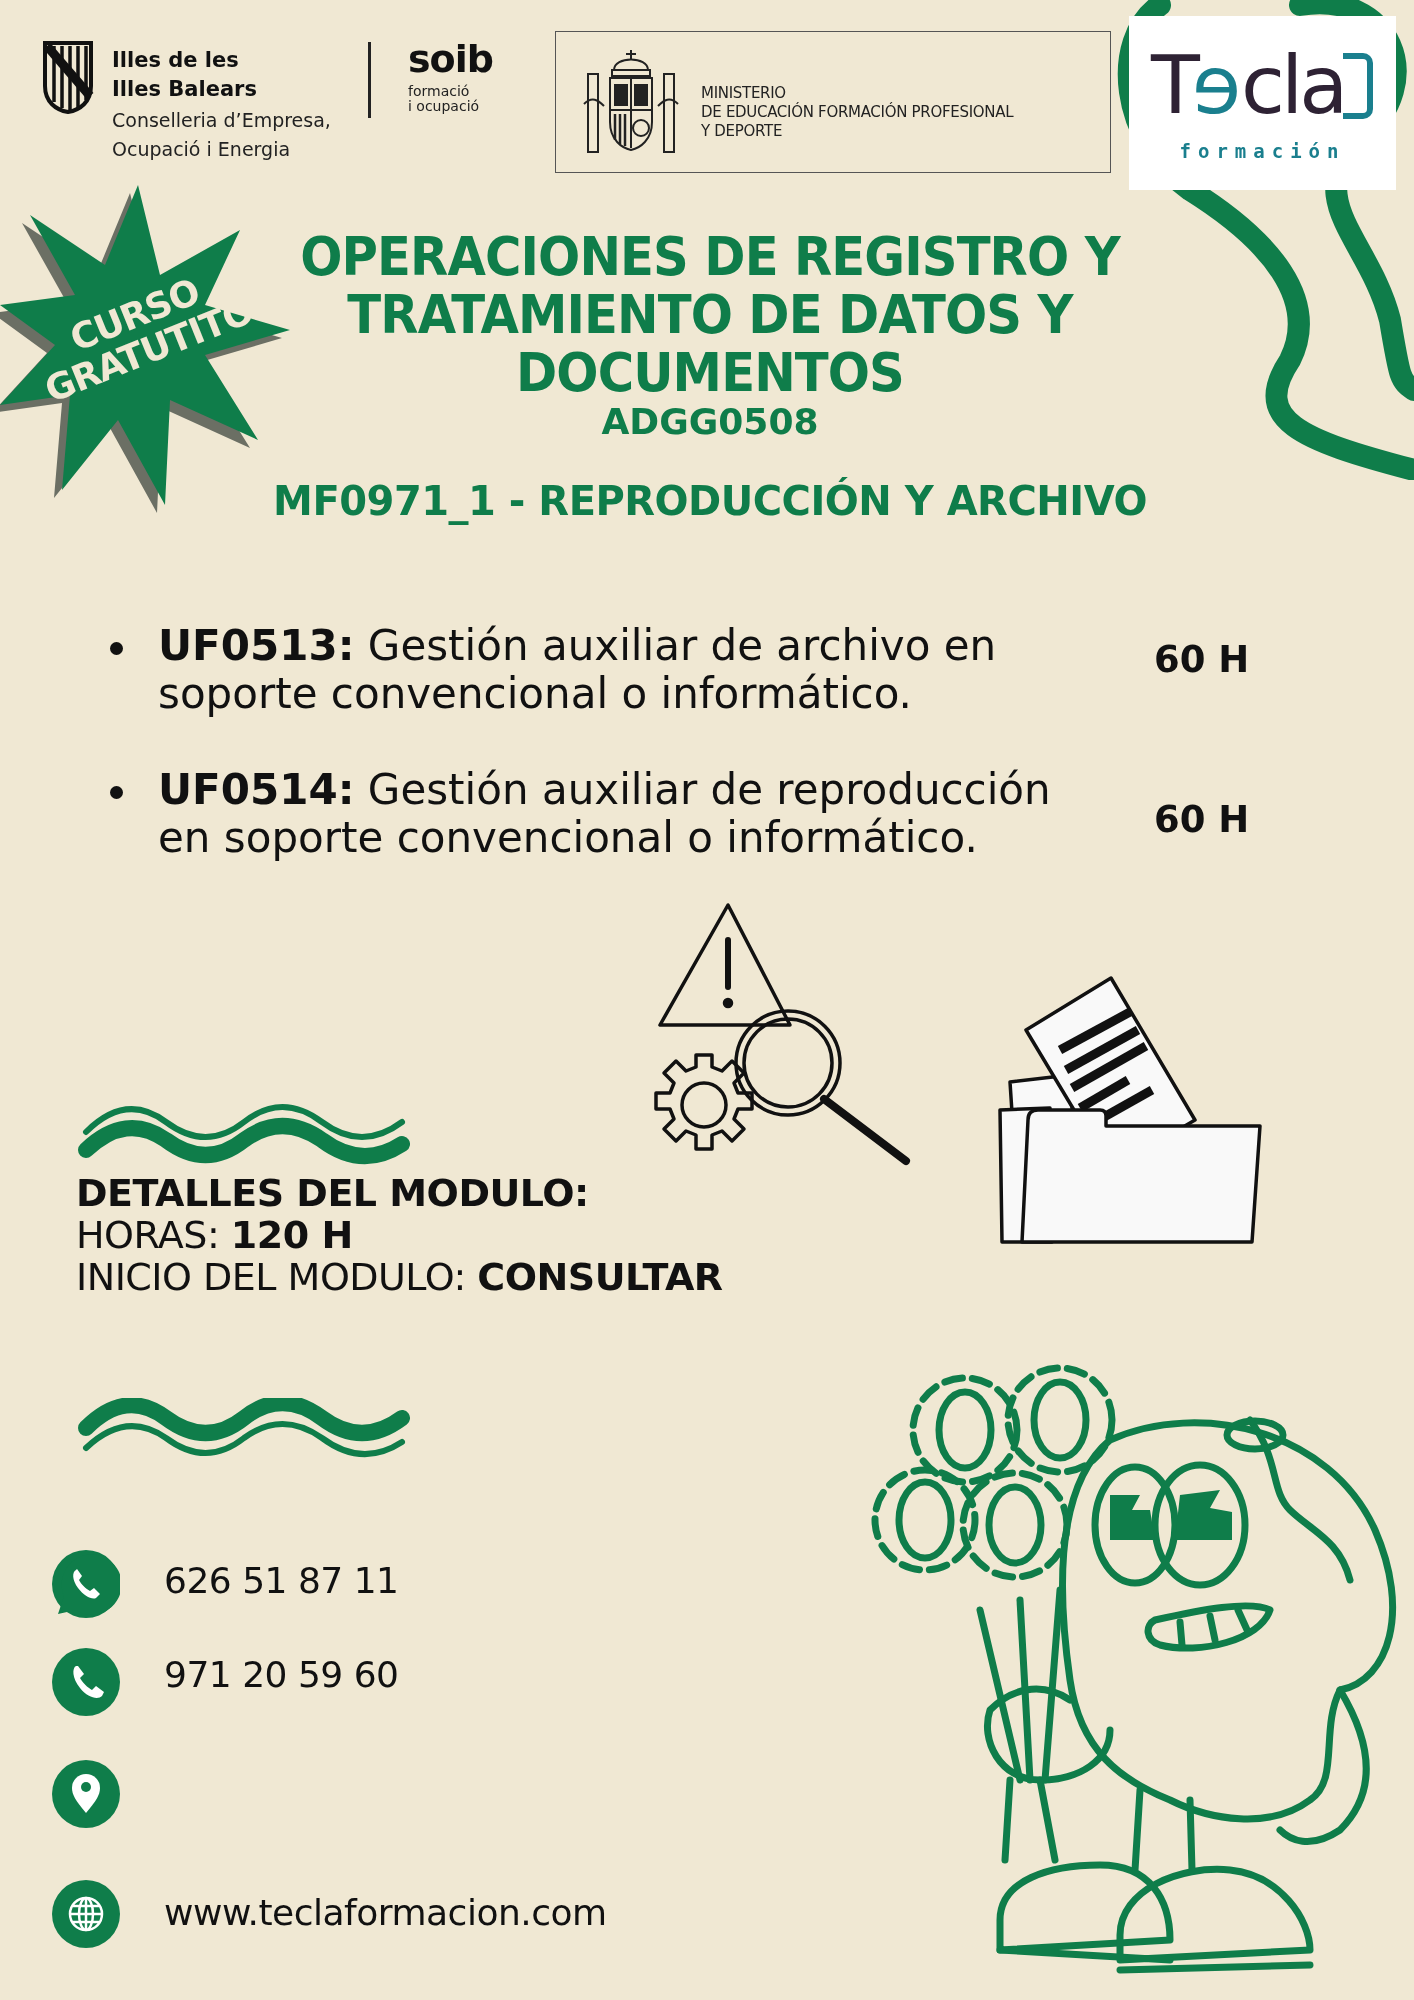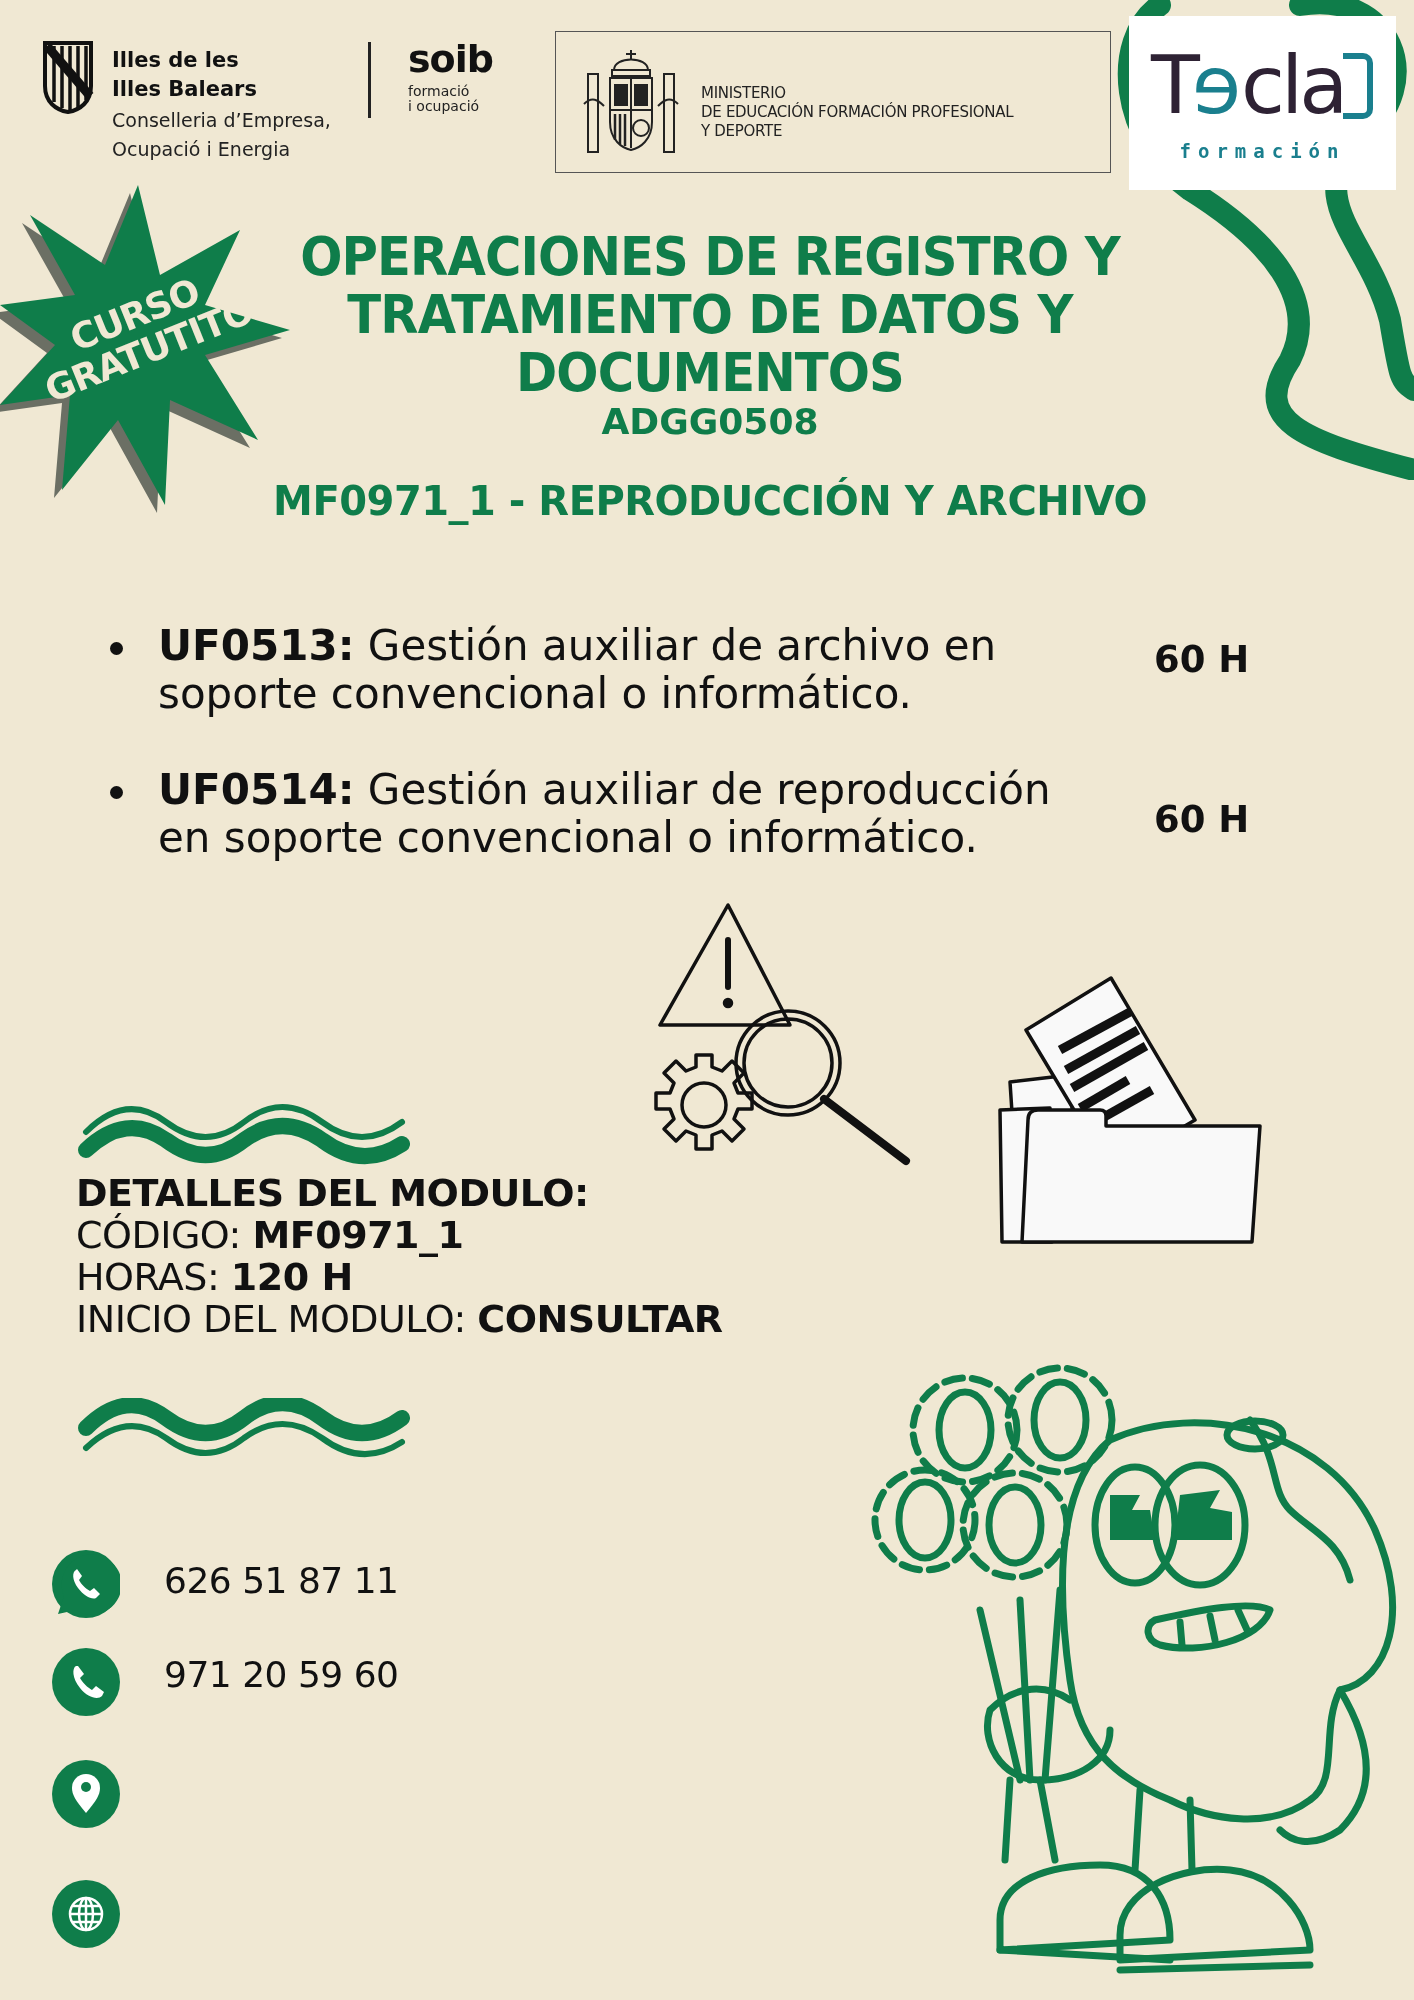--- a/index.html
+++ b/index.html
@@ -277,21 +277,20 @@
   </g>
 </svg>
 
 <svg class="abs wave" style="top:1100px;" viewBox="0 0 332 66">
   <path d="M8 40 Q48 0 88 30 Q128 60 166 30 Q204 0 244 30 Q284 60 324 30" fill="none" stroke="#0f7d4a" stroke-width="6" stroke-linecap="round" transform="translate(0,-8)"></path>
   <path d="M8 50 Q48 12 88 40 Q128 70 166 40 Q204 12 244 40 Q284 70 324 44" fill="none" stroke="#0f7d4a" stroke-width="16" stroke-linecap="round"></path>
 </svg>
 
 <div class="abs details">
   <div class="details-heading">DETALLES DEL MODULO:</div>
-  <div><span>CÓDIGO: </span><b>MF0971_1</b></div>
   <div><span>HORAS: </span><b>120 H</b></div>
   <div><span>INICIO DEL MODULO: </span><b>CONSULTAR</b></div>
 </div>
 
 <svg class="abs wave" style="top:1398px;" viewBox="0 0 332 66">
   <path d="M8 40 Q48 0 88 30 Q128 60 166 30 Q204 0 244 30 Q284 60 324 30" fill="none" stroke="#0f7d4a" stroke-width="16" stroke-linecap="round" transform="translate(0,-10)"></path>
   <path d="M8 50 Q48 12 88 40 Q128 70 166 40 Q204 12 244 40 Q284 70 324 44" fill="none" stroke="#0f7d4a" stroke-width="6" stroke-linecap="round"></path>
 </svg>
 
 <div class="abs contact" style="top:1548px;height:70px;">
@@ -326,20 +325,21 @@
   <div class="contact-icon" style="top:0;">
     <svg width="40" height="40" viewBox="0 0 40 40" fill="none" stroke="#fff" stroke-width="2.5">
       <circle cx="20" cy="20" r="16"></circle>
       <ellipse cx="20" cy="20" rx="7" ry="16"></ellipse>
       <line x1="4" y1="20" x2="36" y2="20"></line>
       <line x1="7" y1="12" x2="33" y2="12"></line>
       <line x1="7" y1="28" x2="33" y2="28"></line>
       <line x1="20" y1="4" x2="20" y2="36"></line>
     </svg>
   </div>
+  <div class="contact-text" style="top:12px;">www.teclaformacion.com</div>
 </div>
 
 <svg class="abs mascot" viewBox="0 0 544 640">
   <g fill="none" stroke="#0f7d4a" stroke-width="7" stroke-linecap="round" stroke-linejoin="round">
 
     <path d="M240 80 C330 40 460 70 505 170 C540 250 520 320 470 330 C450 370 470 420 440 440 C400 470 340 460 300 440 C250 420 210 390 200 320 C190 250 180 130 240 80 Z"></path>
     <path d="M380 60 C410 100 400 130 420 150 C440 170 470 180 480 220"></path>
     <ellipse cx="385" cy="75" rx="28" ry="14"></ellipse>
 
     <ellipse cx="265" cy="165" rx="40" ry="58"></ellipse>

